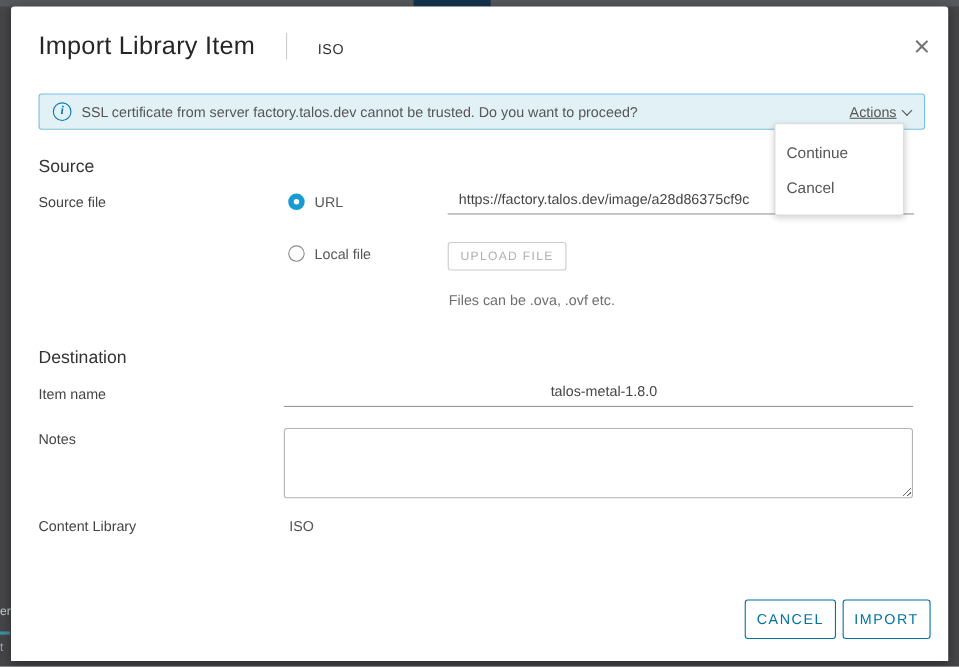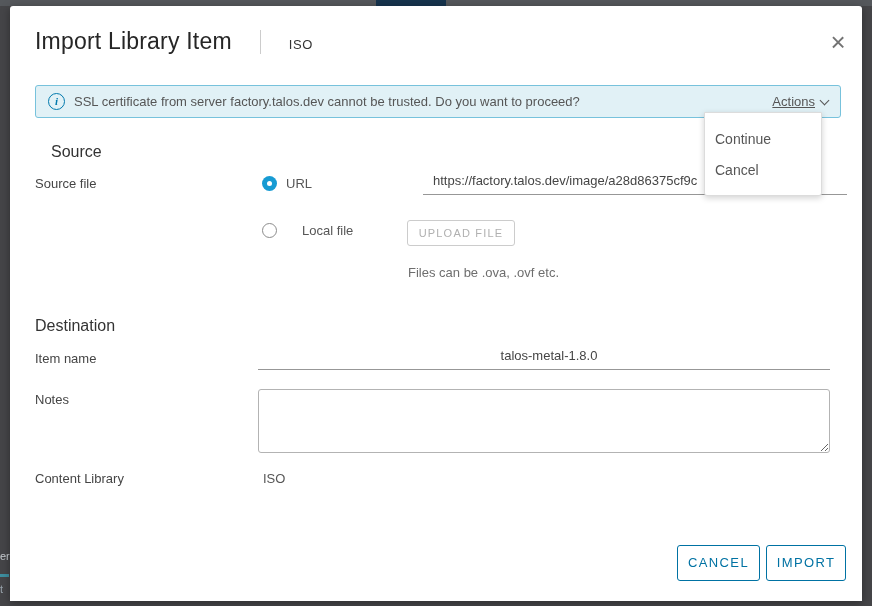--- a/index.html
+++ b/index.html
@@ -126,29 +126,29 @@
       <span>Actions</span>
       <span class="chevron"></span>
     </span>
   </div>
 
   <div class="actions-menu">
     <div class="menu-item">Continue</div>
     <div class="menu-item">Cancel</div>
   </div>
 
-  <div class="section-heading" style="top:137px;margin-left:16px;">Source</div>
+  <div class="section-heading" style="top:137px;">Source</div>
   <div class="field-label" style="top:170px;">Source file</div>
 
   <span class="radio selected" style="left:252px;top:170px;"></span>
   <span class="radio-label" style="left:276px;top:170px;">URL</span>
-  <input class="line-input" style="left: 413px; top: 167px; width: 424px;" type="text" value="https://factory.talos.dev/image/a28d86375cf9c">
+  <input class="line-input" style="left: 397px; top: 167px; width: 424px;" type="text" value="https://factory.talos.dev/image/a28d86375cf9c">
 
   <span class="radio unselected" style="left:252px;top:217px;"></span>
-  <span class="radio-label" style="left:276px;top:217px;margin-left:16px;">Local file</span>
+  <span class="radio-label" style="left:276px;top:217px;">Local file</span>
   <div class="upload-btn">UPLOAD FILE</div>
 
   <div class="hint-text">Files can be .ova, .ovf etc.</div>
 
   <div class="section-heading" style="top:311px;">Destination</div>
 
   <div class="field-label" style="top:345px;">Item name</div>
   <input class="line-input" style="left: 248px; top: 342px; width: 572px; text-align: center;" type="text" value="talos-metal-1.8.0">
 
   <div class="field-label" style="top:386px;">Notes</div>

